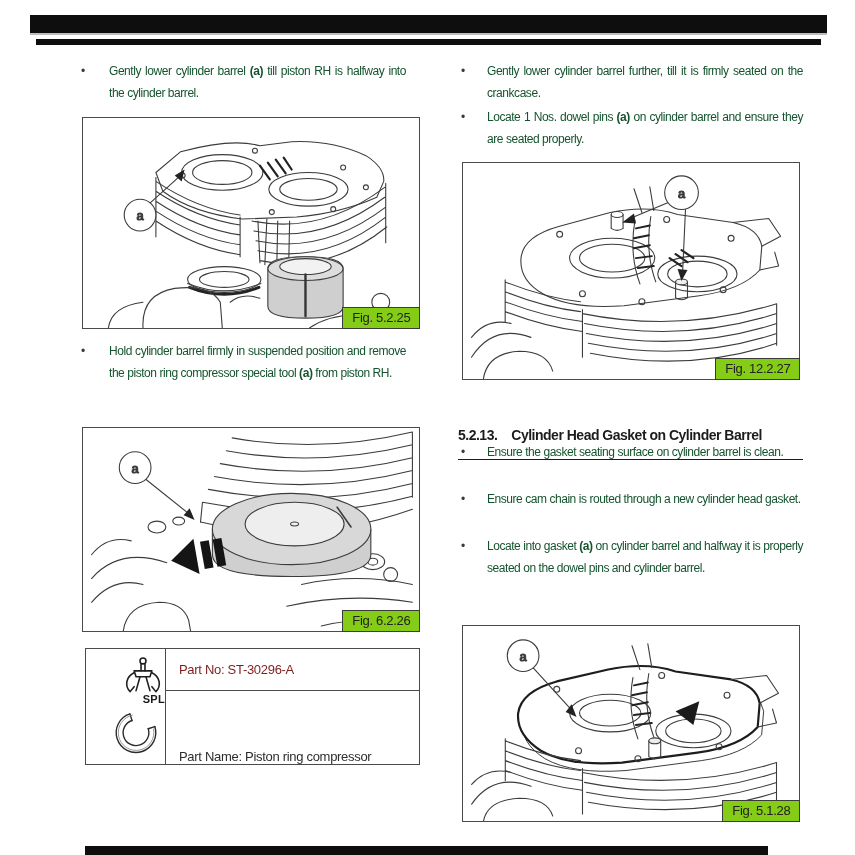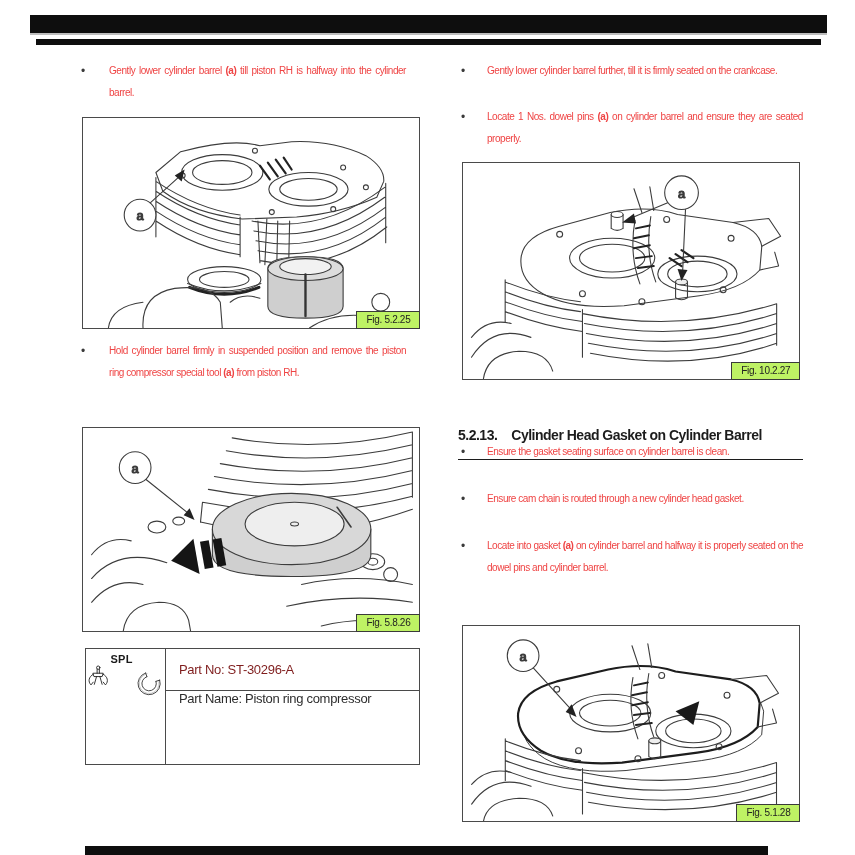--- a/index.html
+++ b/index.html
@@ -6,40 +6,40 @@
   .page{position:relative;width:855px;height:855px;background:#fff;overflow:hidden;
         font-family:"Liberation Sans",sans-serif;color:#2d2d2d;}
   .rule{position:absolute;background:#0e0e0e;}
   .rule-thick{left:30px;top:15px;width:797px;height:18px;border-bottom:2px solid #bdbdbd;}
   .rule-thin{left:36px;top:39px;width:785px;height:6px;}
   .rule-footer{left:85px;top:846px;width:683px;height:9px;}
 
   .bullet{position:absolute;display:flex;align-items:flex-start;}
   .bm{flex:none;width:28px;font-size:12px;line-height:22px;color:#3a3a3a;padding-left:3px;}
   .bullet.right .bm{width:26px;}
-  .bt{flex:1;font-size:10px;letter-spacing:-0.45px;line-height:22px;text-align:justify;color:#ef4444;}
+  .bt{flex:1;font-size:12px;letter-spacing:-0.45px;line-height:22px;text-align:justify;color:#14532d;}
   .bt b{font-weight:bold;}
 
   .fig{position:absolute;border:1.4px solid #4a4a4a;background:#fff;box-sizing:border-box;}
   .fig svg{display:block;width:100%;height:100%;}
-  .figcap{position:absolute;right:-1.4px;bottom:-1.4px;border:1.4px solid #3a3a3a;background:#bef264;
-          padding:2px 9px 3px;font-size:10px;letter-spacing:-0.3px;color:#222;}
+  .figcap{position:absolute;right:-1.4px;bottom:-1.4px;border:1.4px solid #3a3a3a;background:#84cc16;
+          padding:2px 9px 3px;font-size:13px;letter-spacing:-0.3px;color:#222;}
 
   .heading{position:absolute;font-weight:bold;font-size:14px;letter-spacing:-0.5px;color:#1c1c1c;
            border-bottom:1.6px solid #1c1c1c;padding-bottom:16px;white-space:nowrap;margin-top:34px;}
   .heading .hnum{margin-right:14px;}
 
   .ptable{position:absolute;border:1.4px solid #4a4a4a;display:flex;box-sizing:border-box;background:#fff;}
-  .pt-left{flex:none;width:80px;border-right:1.4px solid #4a4a4a;display:flex;flex-direction:row;
-           align-items:flex-start;justify-content:space-between;padding:7px 0 6px;box-sizing:border-box;}
+  .pt-left{flex:none;width:80px;border-right:1.4px solid #4a4a4a;display:flex;flex-direction:column;
+           align-items:flex-end;justify-content:space-between;padding:7px 0 6px;box-sizing:border-box;}
   .spl-label{font-weight:bold;font-size:11px;letter-spacing:0.3px;color:#1a1a1a;margin-top:-3px;}
   .pt-right{flex:1;display:flex;flex-direction:column;}
   .pt-row1{height:42px;border-bottom:1.4px solid #4a4a4a;display:flex;align-items:center;padding-left:13px;
            font-size:13px;letter-spacing:-0.3px;color:#7f1d1d;box-sizing:border-box;}
-  .pt-row2{flex:1;display:flex;align-items:flex-start;padding-left:13px;font-size:13px;letter-spacing:-0.3px;color:#2d2d2d;}
+  .pt-row2{flex:1;display:flex;align-items:flex-end;padding-left:13px;font-size:13px;letter-spacing:-0.3px;color:#2d2d2d;}
 
   svg text.co{font-family:"Liberation Sans",sans-serif;font-size:13px;fill:#222;text-anchor:middle;}
   .ln{stroke:#3c3c3c;fill:none;stroke-width:1.1;stroke-linecap:round;stroke-linejoin:round;}
 </style>
 </head>
 <body>
 
 <div class="page">
 
   <div class="rule rule-thick"></div>
@@ -119,21 +119,21 @@
         <path d="M220,158 Q275,146 332,158 M205,180 Q268,166 332,176 M240,200 Q280,190 320,198"></path>
         <circle cx="310" cy="148" r="7"></circle>
         <g>
           <path d="M63,52 L108,88"></path>
           <polygon points="112,93 101,88 107,81" fill="#222" stroke="none"></polygon>
           <circle cx="52" cy="40" r="16" fill="#fff"></circle>
           <text class="co" x="52" y="45">a</text>
         </g>
       </g>
     </svg>
-    <div class="figcap"><span>Fig. 5.8.26</span></div>
+    <div class="figcap"><span>Fig. 6.2.26</span></div>
   </div>
 
   <div class="ptable" style="left:85px;top:648px;width:335px;height:117px;">
     <div class="pt-left">
       <svg width="44" height="40" viewBox="0 0 44 40">
         <g fill="none" stroke="#1f1f1f" stroke-width="1.6" stroke-linecap="round" stroke-linejoin="round">
           <circle cx="22" cy="5" r="3"></circle>
           <path d="M20,8 L20,15 M24,8 L24,15"></path>
           <path d="M13,15 h18 l-2,6 h-14 Z"></path>
           <path d="M13,17 C5,21 3,30 9,36 L13,31"></path>
@@ -203,21 +203,21 @@
         <g>
           <path d="M206,40 L168,56"></path>
           <polygon points="160,60 172,51 174,61" fill="#222" stroke="none"></polygon>
           <path d="M224,47 L221,112"></path>
           <polygon points="220,119 216,107 226,108" fill="#222" stroke="none"></polygon>
           <circle cx="220" cy="30" r="17" fill="#fff"></circle>
           <text class="co" x="220" y="35">a</text>
         </g>
       </g>
     </svg>
-    <div class="figcap"><span>Fig. 10.2.27</span></div>
+    <div class="figcap"><span>Fig. 12.2.27</span></div>
   </div>
 
   <div class="heading" style="left:458px;top:393px;width:345px;">
     <span class="hnum">5.2.13.</span><span>Cylinder Head Gasket on Cylinder Barrel</span>
   </div>
 
   <div class="bullet right" style="left:458px;top:441px;width:345px;">
     <span class="bm">•</span>
     <div class="bt"><span>Ensure the gasket seating surface on cylinder barrel is clean.</span><b></b><span></span></div>
   </div>

